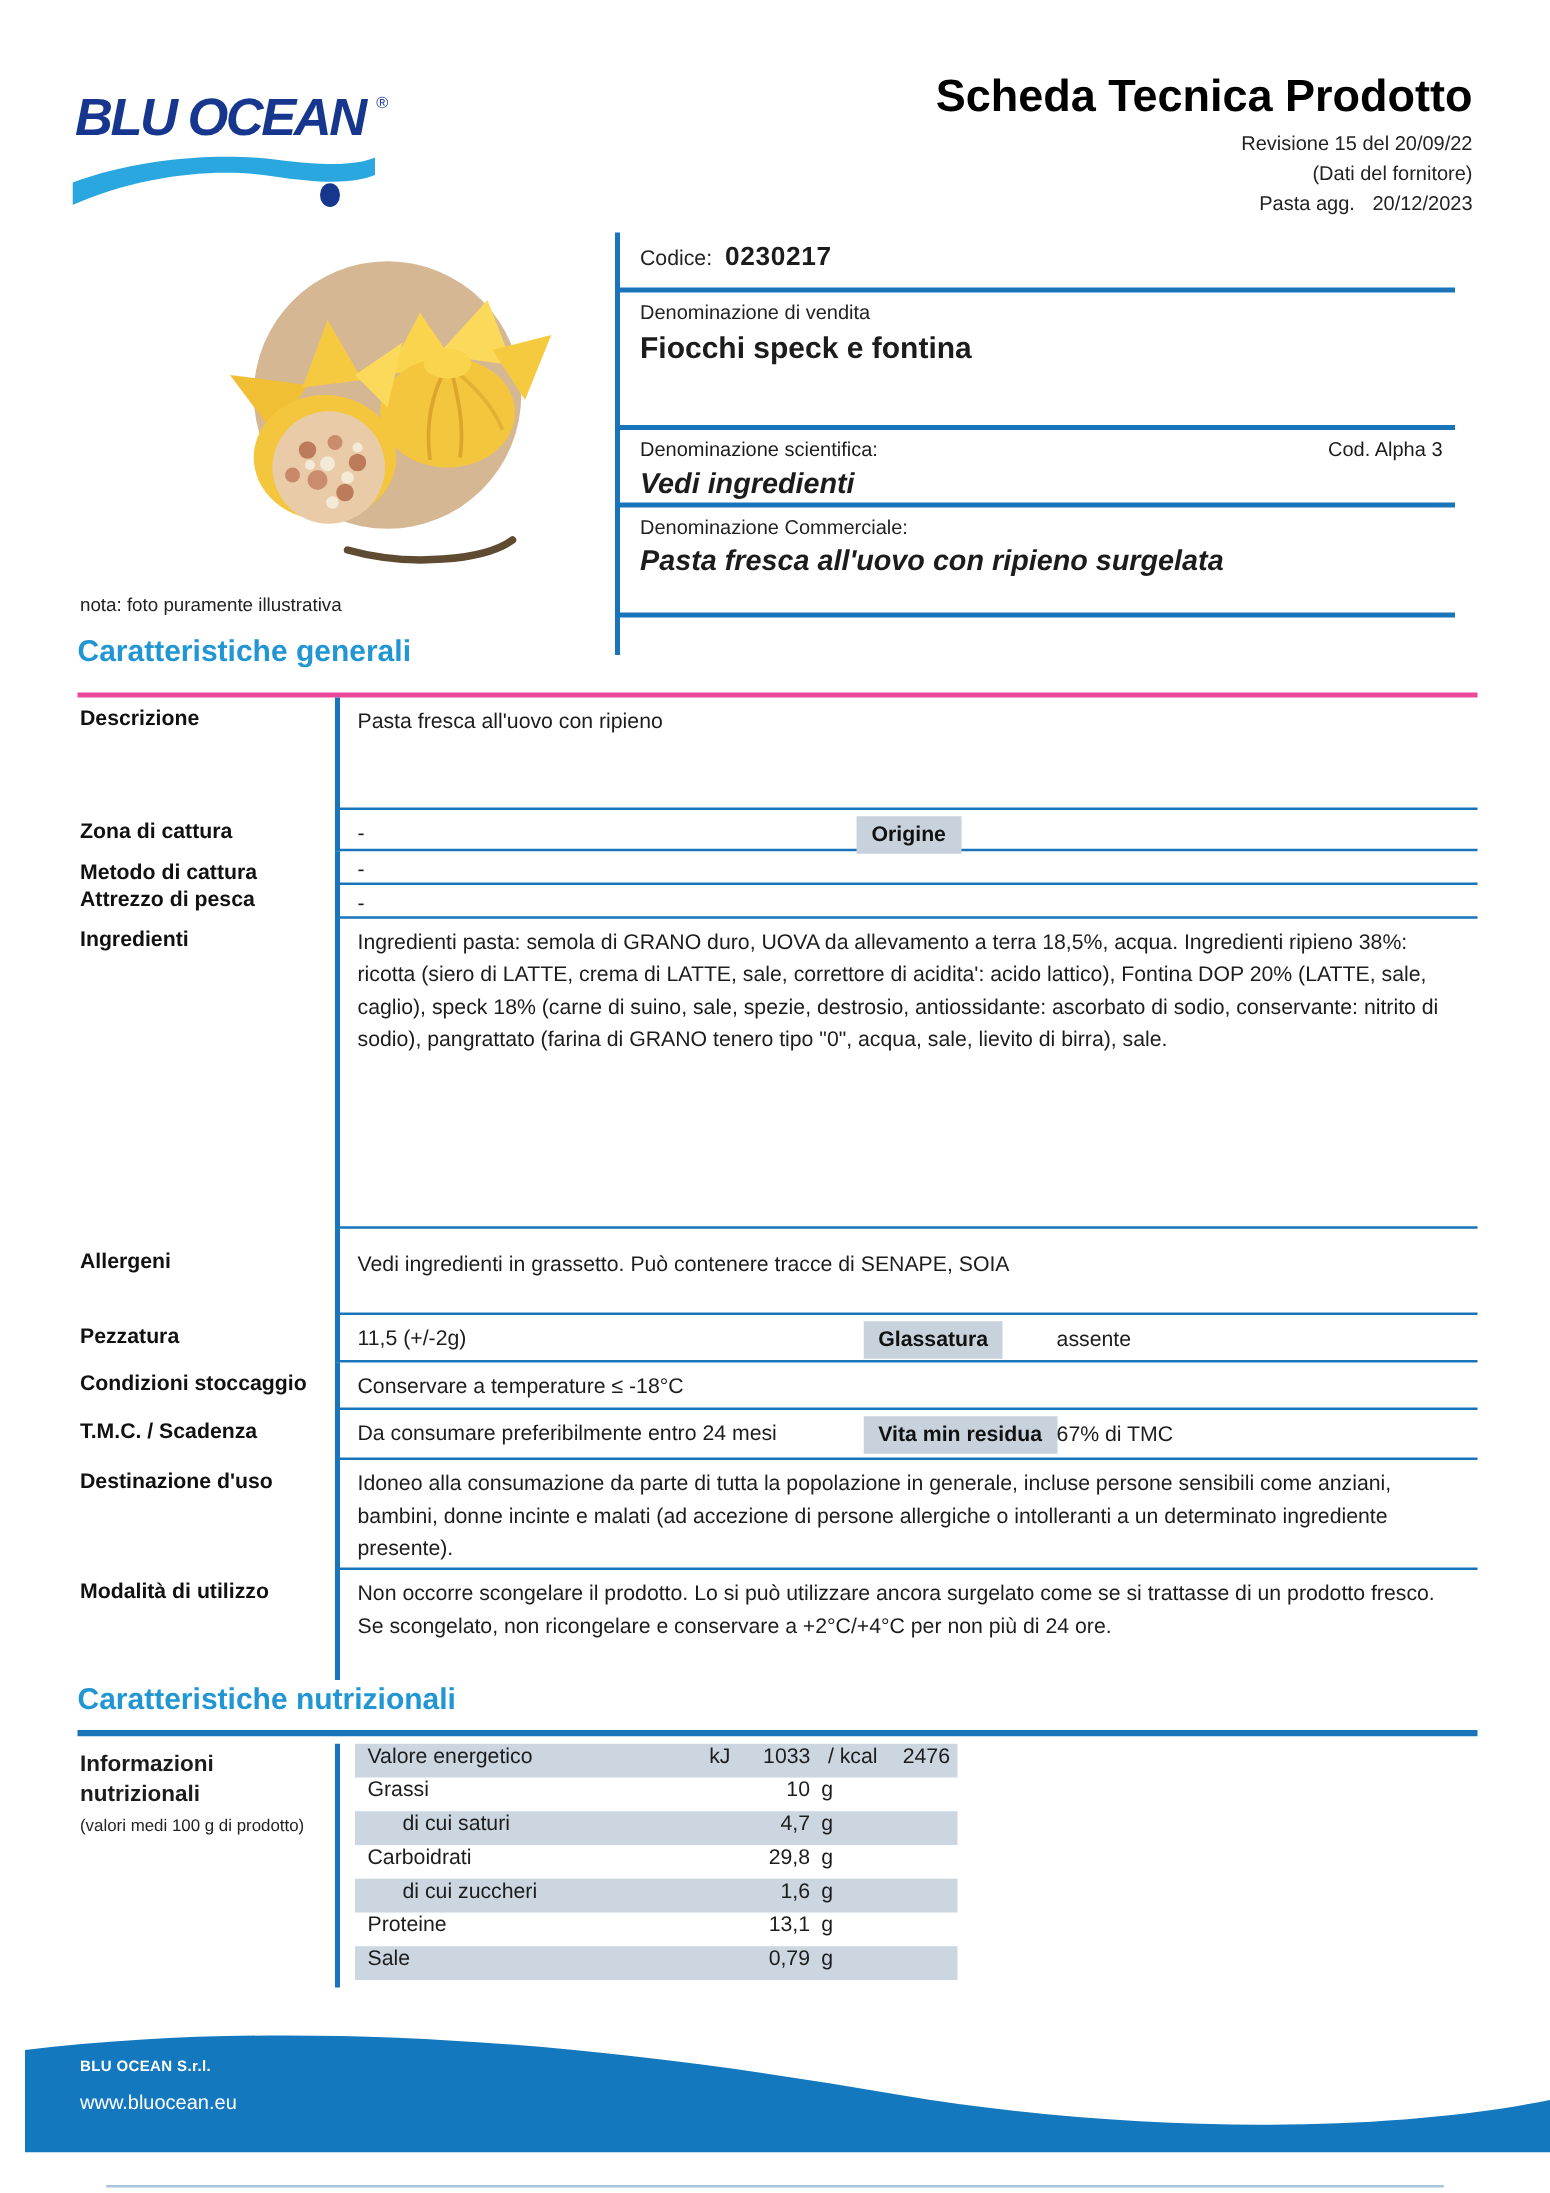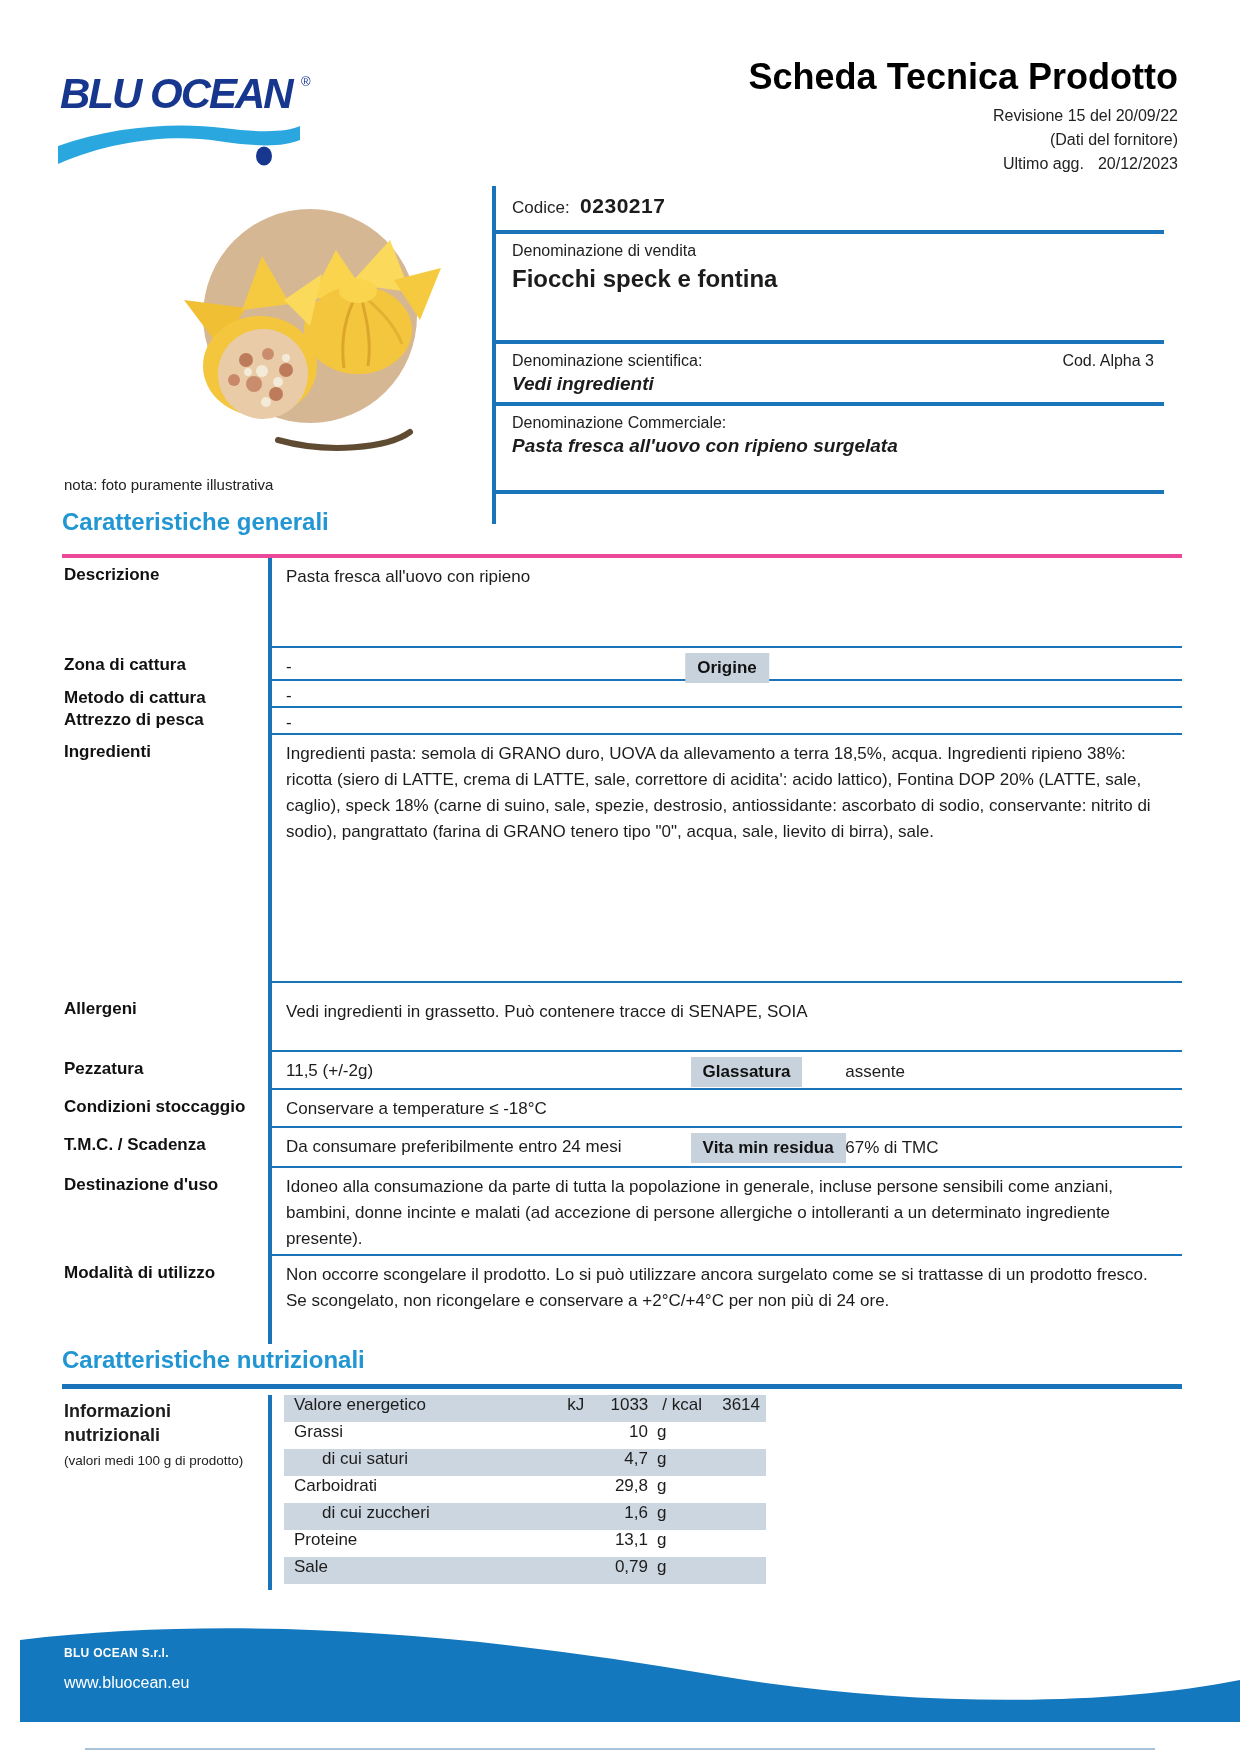--- a/index.html
+++ b/index.html
@@ -18,21 +18,21 @@
   .prodblock { position:absolute; left:492px; top:186px; width:672px; border-left:4px solid #1a74ba; }
   .pb-sec { border-bottom:4px solid #1a74ba; padding:8px 10px 6px 16px; }
   .pb-code { height:48px; }
   .pb-label { font-size:17px; color:#222; }
   .pb-codeval { font-size:21px; font-weight:bold; margin-left:6px; letter-spacing:.5px; }
   .pb-vendita { height:110px; }
   .pb-smalllabel { font-size:16px; color:#222; }
   .pb-big { font-size:24px; font-weight:bold; margin-top:5px; }
   .pb-sci { height:62px; }
   .pb-row { display:flex; justify-content:space-between; font-size:16px; }
-  .pb-bi { font-size:19px; font-weight:bold; font-style:italic; margin-top:3px; }
+  .pb-bi { font-size:23px; font-weight:bold; font-style:italic; margin-top:3px; }
   .pb-comm { height:88px; }
   .pb-tail { height:30px; }
 
   
   .photo { position:absolute; left:158px; top:188px; }
   .photo-note { position:absolute; left:64px; top:476px; font-size:15px; color:#222; }
 
   
   .sec-head { position:absolute; left:62px; font-size:24px; font-weight:bold; color:#2196d3; letter-spacing:0; }
   .sec-head.general { top:508px; }
@@ -86,21 +86,21 @@
       <ellipse cx="206" cy="88" rx="8" ry="9.5" fill="#17378f"></ellipse>
     </svg>
   </div>
 
   <div class="doc-head">
     <div class="doc-title">Scheda Tecnica Prodotto</div>
     <div class="doc-meta">
       <div>Revisione 15 del 20/09/22</div>
       <div>(Dati del fornitore)</div>
       <div>
-        <span class="upd-label">Ultimo agg.</span><span>20/12/2023</span>
+        <span class="upd-label">Pasta agg.</span><span>20/12/2023</span>
       </div>
     </div>
   </div>
 
   <svg class="photo" width="290" height="270" viewBox="0 0 290 270">
     <circle cx="152" cy="128" r="107" fill="#d6b794"></circle>
 
     <g>
       <path d="M152 112 L178 62 L205 102 Z" fill="#f9d44c"></path>
       <path d="M192 96 L232 52 L252 104 Z" fill="#fbd95b"></path>
@@ -223,21 +223,21 @@
     <div class="ninfo">
       <div class="ninfo-label">Informazioni nutrizionali</div>
       <div class="ninfo-note">(valori medi 100 g di prodotto)</div>
     </div>
     <div class="nright">
       <div class="nrow shaded">
         <span class="nname">Valore energetico</span>
         <span class="kjl">kJ</span>
         <span class="kjv">1033</span>
         <span class="kcl">/ kcal</span>
-        <span class="kcv">3614</span>
+        <span class="kcv">2476</span>
       </div>
       <div class="nrow">
         <span class="nname">Grassi</span>
         <span class="nval">10</span>
         <span class="nunit">g</span>
         <span class="nspacer"></span>
       </div>
       <div class="nrow shaded">
         <span class="nname indent">di cui saturi</span>
         <span class="nval">4,7</span>

